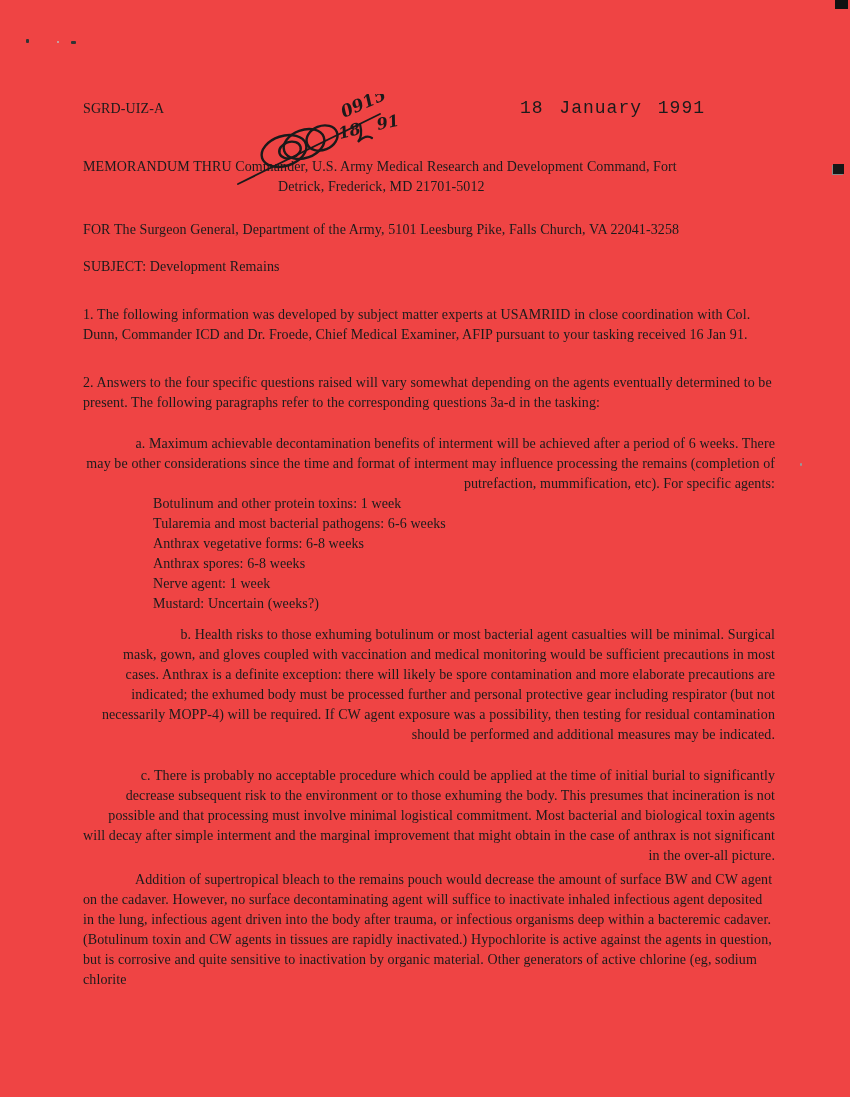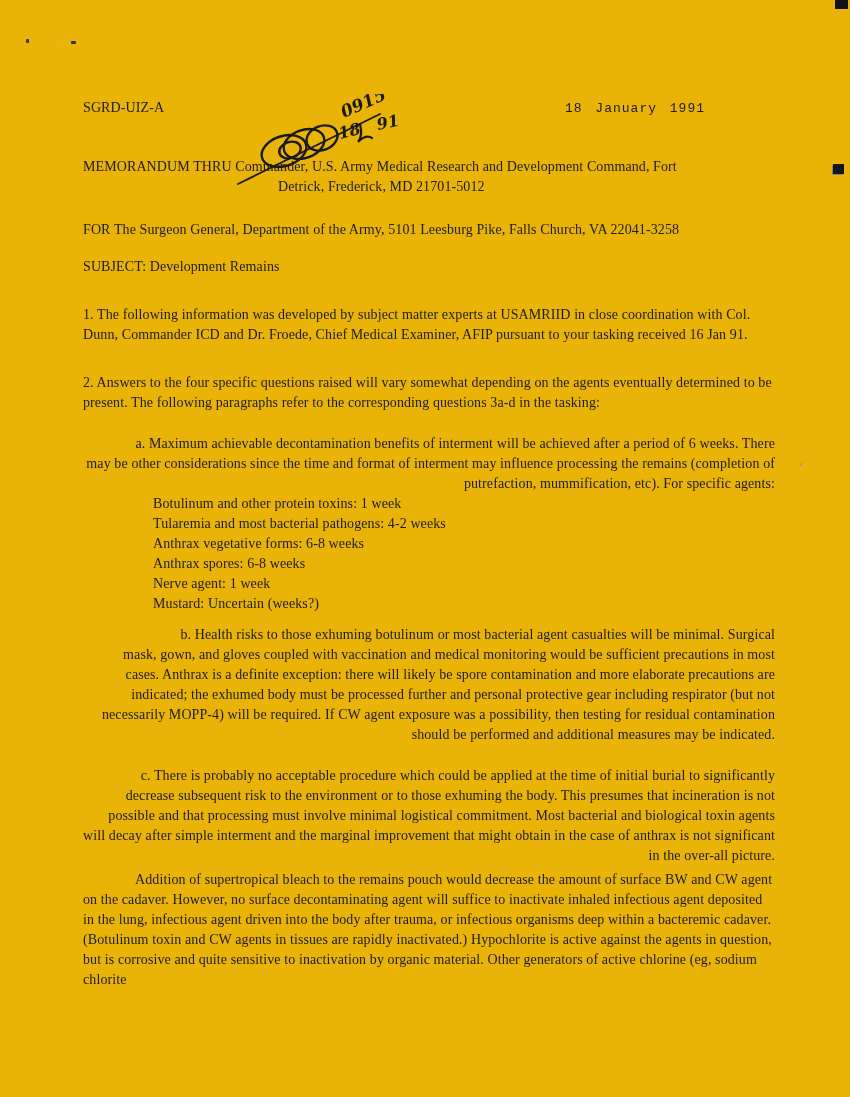--- a/index.html
+++ b/index.html
@@ -7,39 +7,39 @@
     width:850px;height:1097px;
     background:#ffffff;
     font-family:"Liberation Serif","DejaVu Serif",serif;
     color:#1b1b1b;
     position:relative;
     overflow:hidden;
   }
   .page{
     position:relative;
     width:850px;height:1097px;
-    background:#eab308;
+    background:#ef4444;
   }
   .content{
     position:absolute;
     left:83px; top:98px;
     width:692px;
     font-size:14px;
     line-height:20px;
     letter-spacing:.1px;
   }
   .header-row{
     display:flex;
     justify-content:space-between;
     align-items:baseline;
   }
   .office-symbol{white-space:nowrap;}
   .date{
     font-family:"Liberation Mono","DejaVu Sans Mono",monospace;
-    font-size:13px;
+    font-size:18px;
     letter-spacing:1px;
     word-spacing:4px;
     padding-right:70px;
     white-space:nowrap;
   }
   .memo-thru{margin-top:38px;}
   .memo-thru-l1{white-space:nowrap;}
   .memo-thru-l2{padding-left:195px;white-space:nowrap;}
   .for-line{margin-top:23px;white-space:nowrap;}
   .subject-line{margin-top:17px;}
@@ -107,21 +107,21 @@
     <div class="subject-line">SUBJECT: Development Remains</div>
 
     <div class="para">1. The following information was developed by subject matter experts at USAMRIID in close coordination with Col. Dunn, Commander ICD and Dr. Froede, Chief Medical Examiner, AFIP pursuant to your tasking received 16 Jan 91.</div>
 
     <div class="para">2. Answers to the four specific questions raised will vary somewhat depending on the agents eventually determined to be present.  The following paragraphs refer to the corresponding questions 3a-d in the tasking:</div>
 
     <div class="para-sub">a. Maximum achievable decontamination benefits of interment will be achieved after a period of 6 weeks.  There may be other considerations since the time and format of interment may influence processing the remains (completion of putrefaction, mummification, etc).   For specific agents:</div>
 
     <div class="agent-list">
       <div class="agent-line">Botulinum and other protein toxins:  1 week</div>
-      <div class="agent-line">Tularemia and most bacterial pathogens:  4-2 weeks</div>
+      <div class="agent-line">Tularemia and most bacterial pathogens:  6-6 weeks</div>
       <div class="agent-line">Anthrax vegetative forms:  6-8 weeks</div>
       <div class="agent-line">Anthrax spores:  6-8 weeks</div>
       <div class="agent-line">Nerve agent:  1 week</div>
       <div class="agent-line">Mustard:  Uncertain  (weeks?)</div>
     </div>
 
     <div class="para-sub gap-b">b.  Health risks to those exhuming botulinum or most bacterial agent casualties will be minimal. Surgical mask, gown, and gloves coupled with vaccination and medical monitoring would be sufficient precautions in most cases.  Anthrax is a definite exception: there will likely be spore contamination and more elaborate precautions are indicated; the exhumed body must be processed further and personal protective gear including respirator (but not necessarily MOPP-4) will be required.  If CW agent exposure was a possibility, then testing for residual contamination should be performed and additional measures may be indicated.</div>
 
     <div class="para-sub">c.  There is probably no acceptable procedure which could be applied at the time of initial burial to significantly decrease subsequent risk to the environment or to those exhuming the body.  This presumes that incineration is not possible and that processing must involve minimal logistical commitment.  Most bacterial and biological toxin agents will decay after simple interment and the marginal improvement that might obtain in the case of anthrax is not significant in the over-all picture.</div>
 

